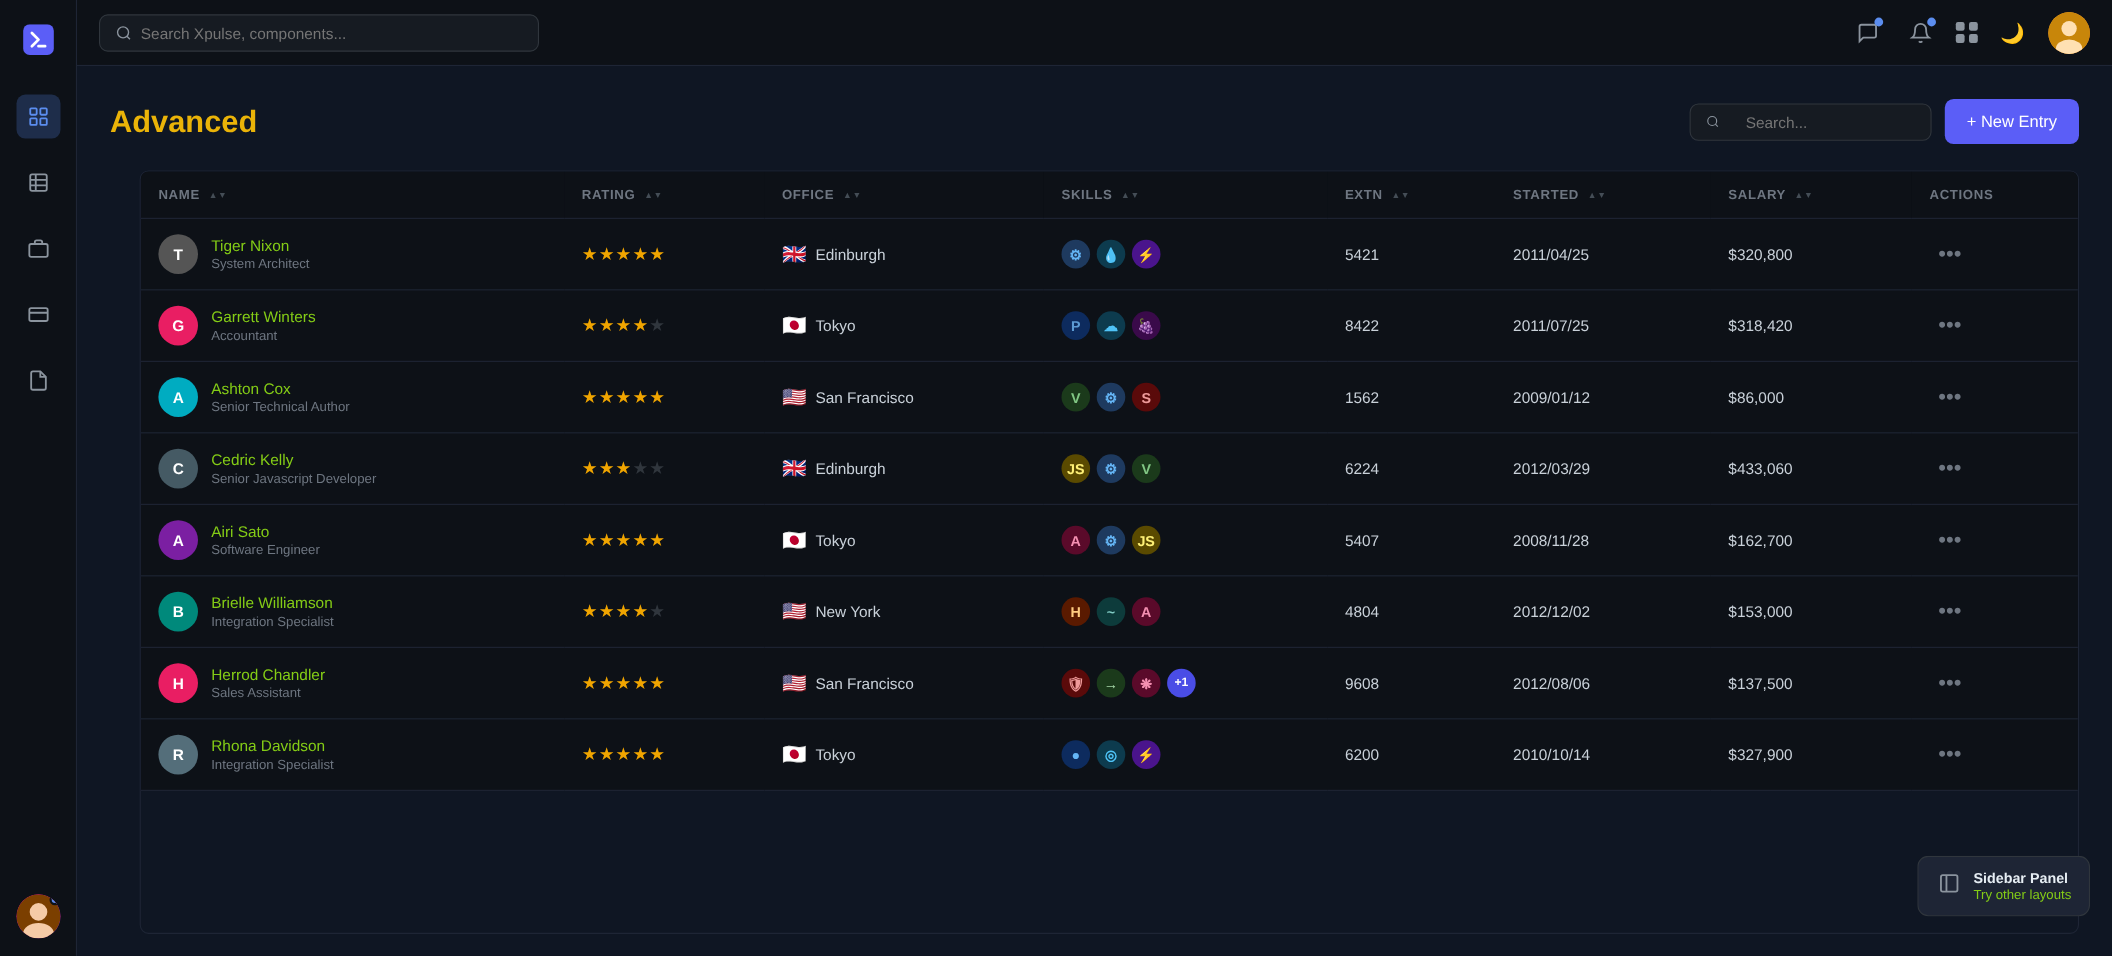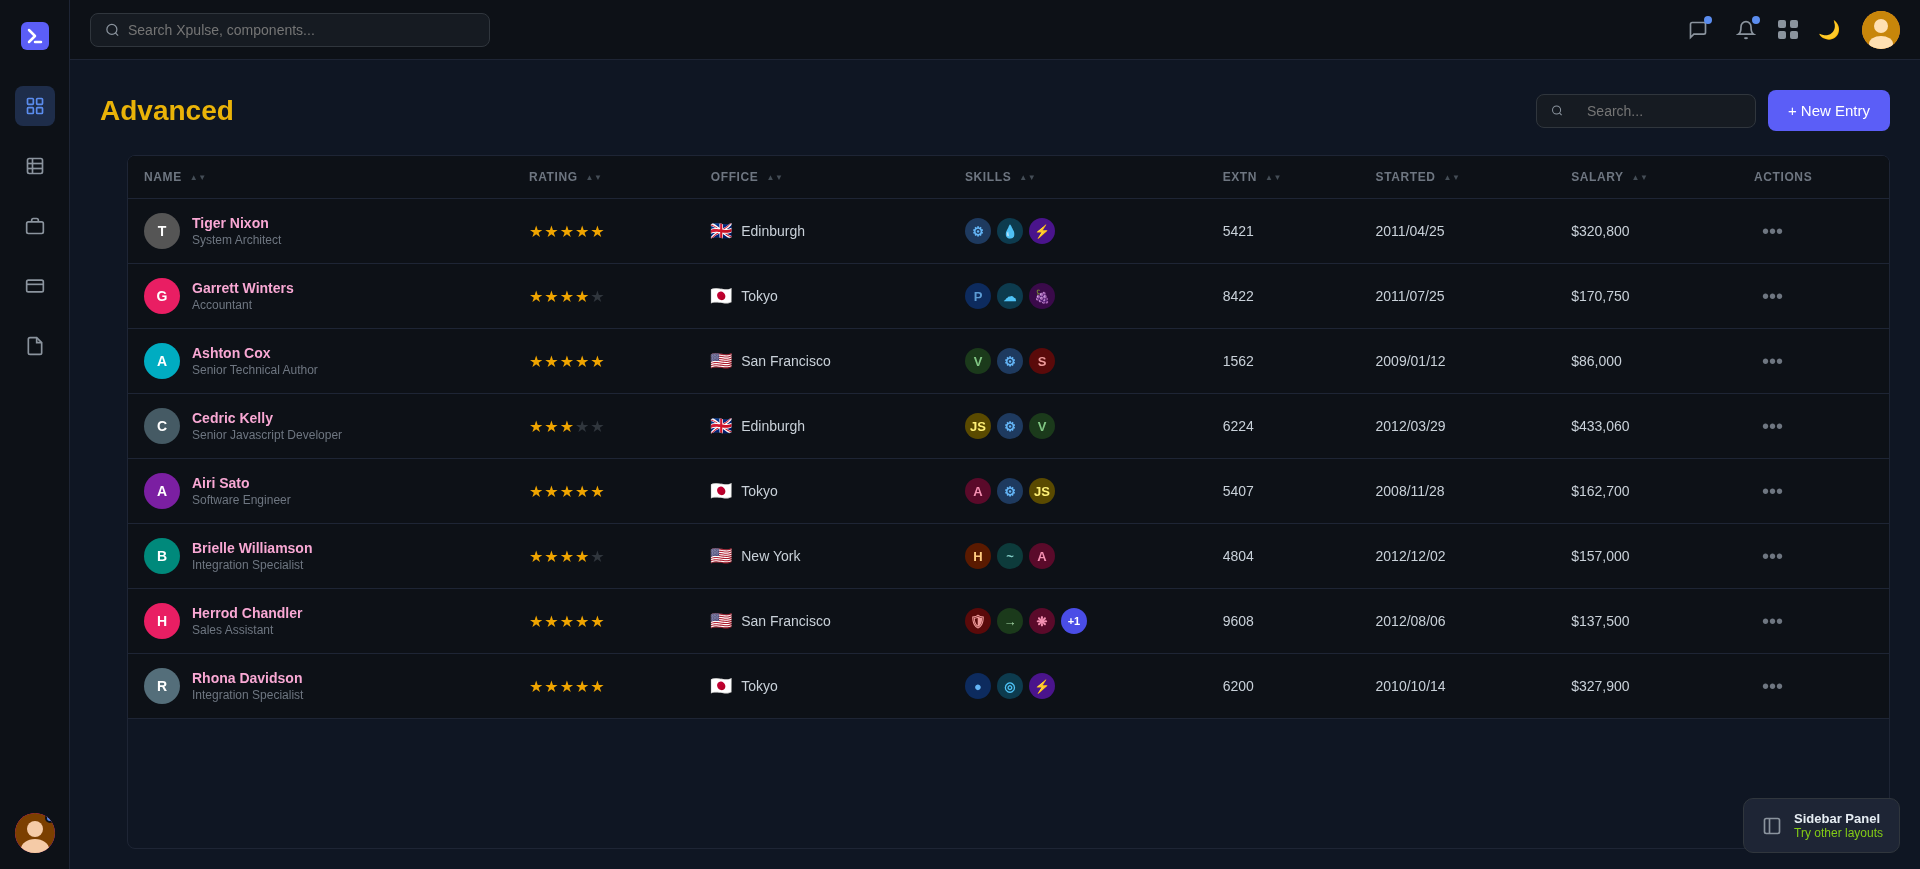--- a/index.html
+++ b/index.html
@@ -283,21 +283,21 @@
       flex-shrink: 0;
       display: flex;
       align-items: center;
       justify-content: center;
       font-size: 14px;
       font-weight: 600;
       color: #fff;
       overflow: hidden;
     }
     .name-info { display: flex; flex-direction: column; }
-    .name-info .name { font-weight: 700; color: #f9a8d4; font-size: 14px; }
+    .name-info .name { font-weight: 400; color: #84cc16; font-size: 14px; }
     .name-info .role { font-size: 12px; color: #6e7681; margin-top: 2px; }
 
     
     .stars { color: #f0a500; font-size: 16px; letter-spacing: 1px; }
     .star-empty { color: #30363d; }
 
     
     .office-cell {
       display: flex;
       align-items: center;
@@ -341,28 +341,28 @@
       color: #6e7681;
       font-size: 20px;
       cursor: pointer;
       padding: 4px 8px;
       border-radius: 4px;
     }
 
     
     .sidebar-panel-hint {
       position: fixed;
-      bottom: 16px;
+      bottom: 36px;
       right: 20px;
       background: #1e2535;
       border: 1px solid #30363d;
       border-radius: 10px;
       padding: 12px 16px;
       display: flex;
-      align-items: center;
+      align-items: flex-start;
       gap: 10px;
       cursor: pointer;
       z-index: 100;
     }
     .sidebar-panel-hint .panel-icon {
       width: 24px;
       height: 24px;
       display: flex;
       align-items: center;
       justify-content: center;
@@ -565,21 +565,21 @@
     </td>
     <td>
       <div class="skills-cell">
                   <div class="skill-icon" style="background:#0d2b5e;color:#5c9bd4">P</div>
                   <div class="skill-icon" style="background:#0d3b4e;color:#4fc3f7">☁</div>
                   <div class="skill-icon" style="background:#3a0a4a;color:#ce93d8">🍇</div>
                 </div>
     </td>
     <td>8422</td>
     <td>2011/07/25</td>
-    <td>$170,750</td>
+    <td>$318,420</td>
     <td>
       <button class="actions-btn">•••</button>
     </td>
   </tr>
             <tr>
     <td>
       <div class="name-cell">
         <div class="avatar-circle" style="background:#00acc1">A</div>
         <div class="name-info">
           <span class="name">Ashton Cox</span>
@@ -689,21 +689,21 @@
     </td>
     <td>
       <div class="skills-cell">
                   <div class="skill-icon" style="background:#5a1a00;color:#ffcc80">H</div>
                   <div class="skill-icon" style="background:#0d3b3b;color:#80cbc4">~</div>
                   <div class="skill-icon" style="background:#5a0a2a;color:#f48fb1">A</div>
                 </div>
     </td>
     <td>4804</td>
     <td>2012/12/02</td>
-    <td>$157,000</td>
+    <td>$153,000</td>
     <td>
       <button class="actions-btn">•••</button>
     </td>
   </tr>
             <tr>
     <td>
       <div class="name-cell">
         <div class="avatar-circle" style="background:#e91e63">H</div>
         <div class="name-info">
           <span class="name">Herrod Chandler</span>

